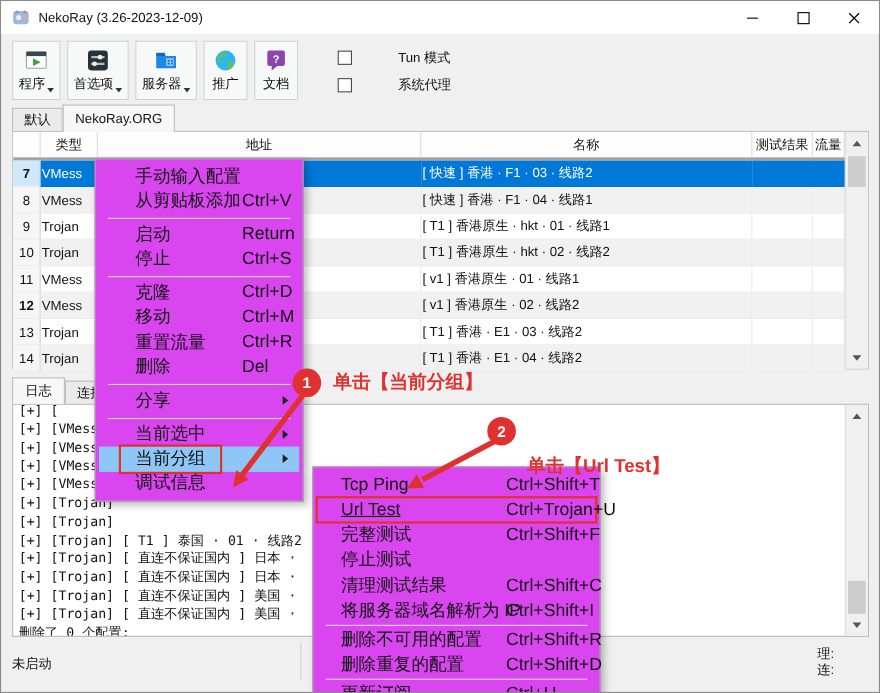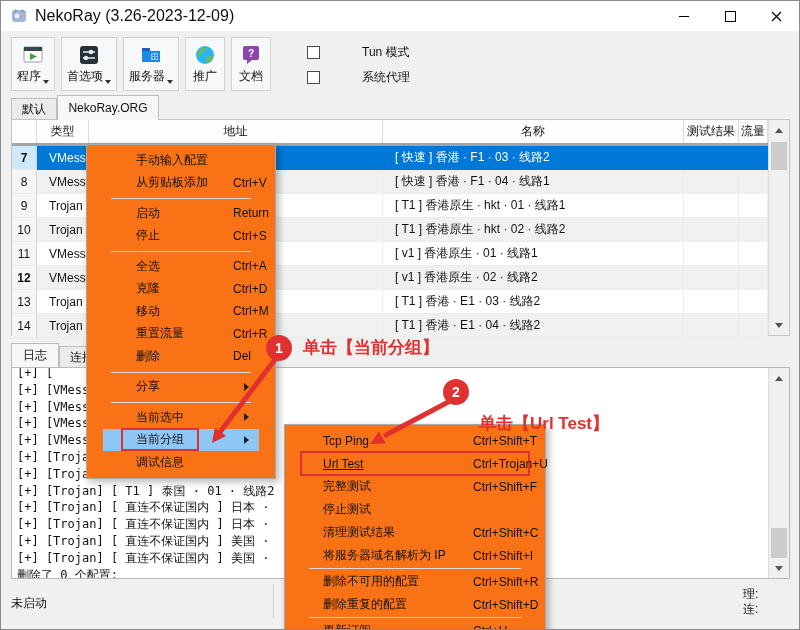--- a/index.html
+++ b/index.html
@@ -1,21 +1,21 @@
 <!DOCTYPE html>
 <html style="--sel: #0078d7; --mh: #8ec7f5; --red: #e03131;"><head>
 <meta charset="utf-8">
 <style>
 html,body{margin:0;padding:0;background:#fff;}
 .window{position:relative;width:800px;height:630px;background:#f0f0f0;border:1px solid #8a8a8a;
   box-sizing:border-box;overflow:hidden;font-family:"Liberation Sans",sans-serif;color:#111;}
 
 .titlebar{position:absolute;top:0;left:0;right:0;height:30px;background:#fff;display:flex;align-items:center;padding-left:10px;}
 .app-icon{width:16px;height:16px;margin-right:8px;flex:0 0 auto;}
-.title-text{font-size:16px;}
+.title-text{font-size:12px;}
 .win-controls{position:absolute;right:0;top:0;height:30px;display:flex;}
 .win-btn{width:46px;height:30px;display:flex;align-items:center;justify-content:center;}
 .glyph-min{width:10px;height:1px;background:#000;display:block;}
 .glyph-max{width:9px;height:9px;border:1px solid #000;display:block;}
 
 #toolbar{position:absolute;left:10px;top:36px;display:flex;gap:6px;}
 .tbtn{min-width:40px;height:54px;background:#f7f8f8;border:1px solid #d2d2d2;display:flex;flex-direction:column;
   align-items:center;padding:3px 5px 2px;box-sizing:border-box;}
 .ticon{height:27px;display:flex;align-items:center;}
 .tlabel{font-size:12px;display:flex;align-items:flex-end;white-space:nowrap;}
@@ -31,21 +31,21 @@
 #tab-org{left:56px;top:94px;width:102px;height:25px;background:#f7f7f7;z-index:2;}
 
 .table{position:absolute;left:10px;top:118px;width:779px;height:217px;background:#fff;border:1px solid #c3c3c3;box-sizing:border-box;}
 .thead{display:flex;height:23px;background:#fdfdfd;border-bottom:3px solid #a3a3a3;text-align:center;}
 .th{font-size:12px;display:flex;align-items:center;justify-content:center;border-right:1px solid #dcdcdc;box-sizing:border-box;}
 .tr{display:flex;height:24px;}
 .td{font-size:12px;display:flex;align-items:center;box-sizing:border-box;border-right:1px solid #ececec;
   border-bottom:1px solid #ececec;overflow:hidden;white-space:nowrap;}
 .td.rnum{justify-content:center;background:#f6f6f6;border-right:1px solid #d2d2d2;}
 .tr.alt .td:not(.rnum){background:#f1f1f1;}
-.td.type,.td.name{padding-left:12px;}
+.td.type,.td.name{padding-left:1px;}
 .tr.sel .td:not(.rnum){background:var(--sel);color:#fff;border-color:var(--sel);}
 .tr.sel .td.rnum{background:#cfe8fc;font-weight:bold;}
 
 .vscroll{position:absolute;top:0;right:0;width:20px;bottom:0;background:#f0f0f0;border-left:1px solid #dcdcdc;}
 .scroll-btn{position:absolute;left:0;width:20px;height:20px;display:flex;align-items:center;justify-content:center;}
 .scroll-btn.bottom{bottom:0;}
 .tri-up{width:0;height:0;border-left:4px solid transparent;border-right:4px solid transparent;border-bottom:5px solid #555;}
 .tri-down{width:0;height:0;border-left:4px solid transparent;border-right:4px solid transparent;border-top:5px solid #555;}
 .thumb{position:absolute;left:2px;width:16px;background:#cdcdcd;}
 
@@ -57,22 +57,22 @@
   box-sizing:border-box;overflow:hidden;font-family:"DejaVu Sans Mono",monospace;font-size:12px;}
 .logline{height:16.8px;line-height:16.8px;white-space:pre;padding-left:5px;}
 .logline:first-child{margin-top:-3px;}
 
 .statusbar{position:absolute;left:0;right:0;top:578px;bottom:0;font-size:12px;}
 .status-left{position:absolute;left:10px;top:16px;}
 .status-divider{position:absolute;left:272px;top:5px;height:34px;width:1px;background:#d0d0d0;}
 .status-r1{position:absolute;left:742px;top:7px;}
 .status-r2{position:absolute;left:742px;top:22px;}
 
-.menu{position:absolute;background:#f97316;border:1px solid #a8a8a8;box-shadow:3px 3px 7px rgba(0,0,0,.28);
-  padding:4px 16px;font-size:12px;box-sizing:border-box;}
+.menu{position:absolute;background:#d946ef;border:1px solid #a8a8a8;box-shadow:3px 3px 7px rgba(0,0,0,.28);
+  padding:4px 3px;font-size:16px;box-sizing:border-box;}
 #context-menu{left:85px;top:143px;width:190px;z-index:10;}
 #submenu{left:283px;top:423px;width:262px;z-index:11;}
 .menu-item{height:22.5px;display:flex;align-items:center;position:relative;padding-left:33px;}
 #submenu .menu-item{height:23px;padding-left:22px;}
 .menu-item .sc{position:absolute;left:130px;}
 #submenu .menu-item .sc{left:172px;}
 .menu-sep{height:1px;background:#d9d9d9;margin:4px 8px 3px;}
 #submenu .menu-sep{margin:1px 8px;}
 .menu-item.hl{background:var(--mh);}
 .subarrow{position:absolute;right:10px;width:0;height:0;border-top:4px solid transparent;
@@ -331,24 +331,20 @@
       <div class="menu-item">
         <span>启动</span>
         <span class="sc">Return</span>
       </div>
       <div class="menu-item">
         <span>停止</span>
         <span class="sc">Ctrl+S</span>
       </div>
       <div class="menu-sep"></div>
       <div class="menu-item">
-        <span>全选</span>
-        <span class="sc">Ctrl+A</span>
-      </div>
-      <div class="menu-item">
         <span>克隆</span>
         <span class="sc">Ctrl+D</span>
       </div>
       <div class="menu-item">
         <span>移动</span>
         <span class="sc">Ctrl+M</span>
       </div>
       <div class="menu-item">
         <span>重置流量</span>
         <span class="sc">Ctrl+R</span>

